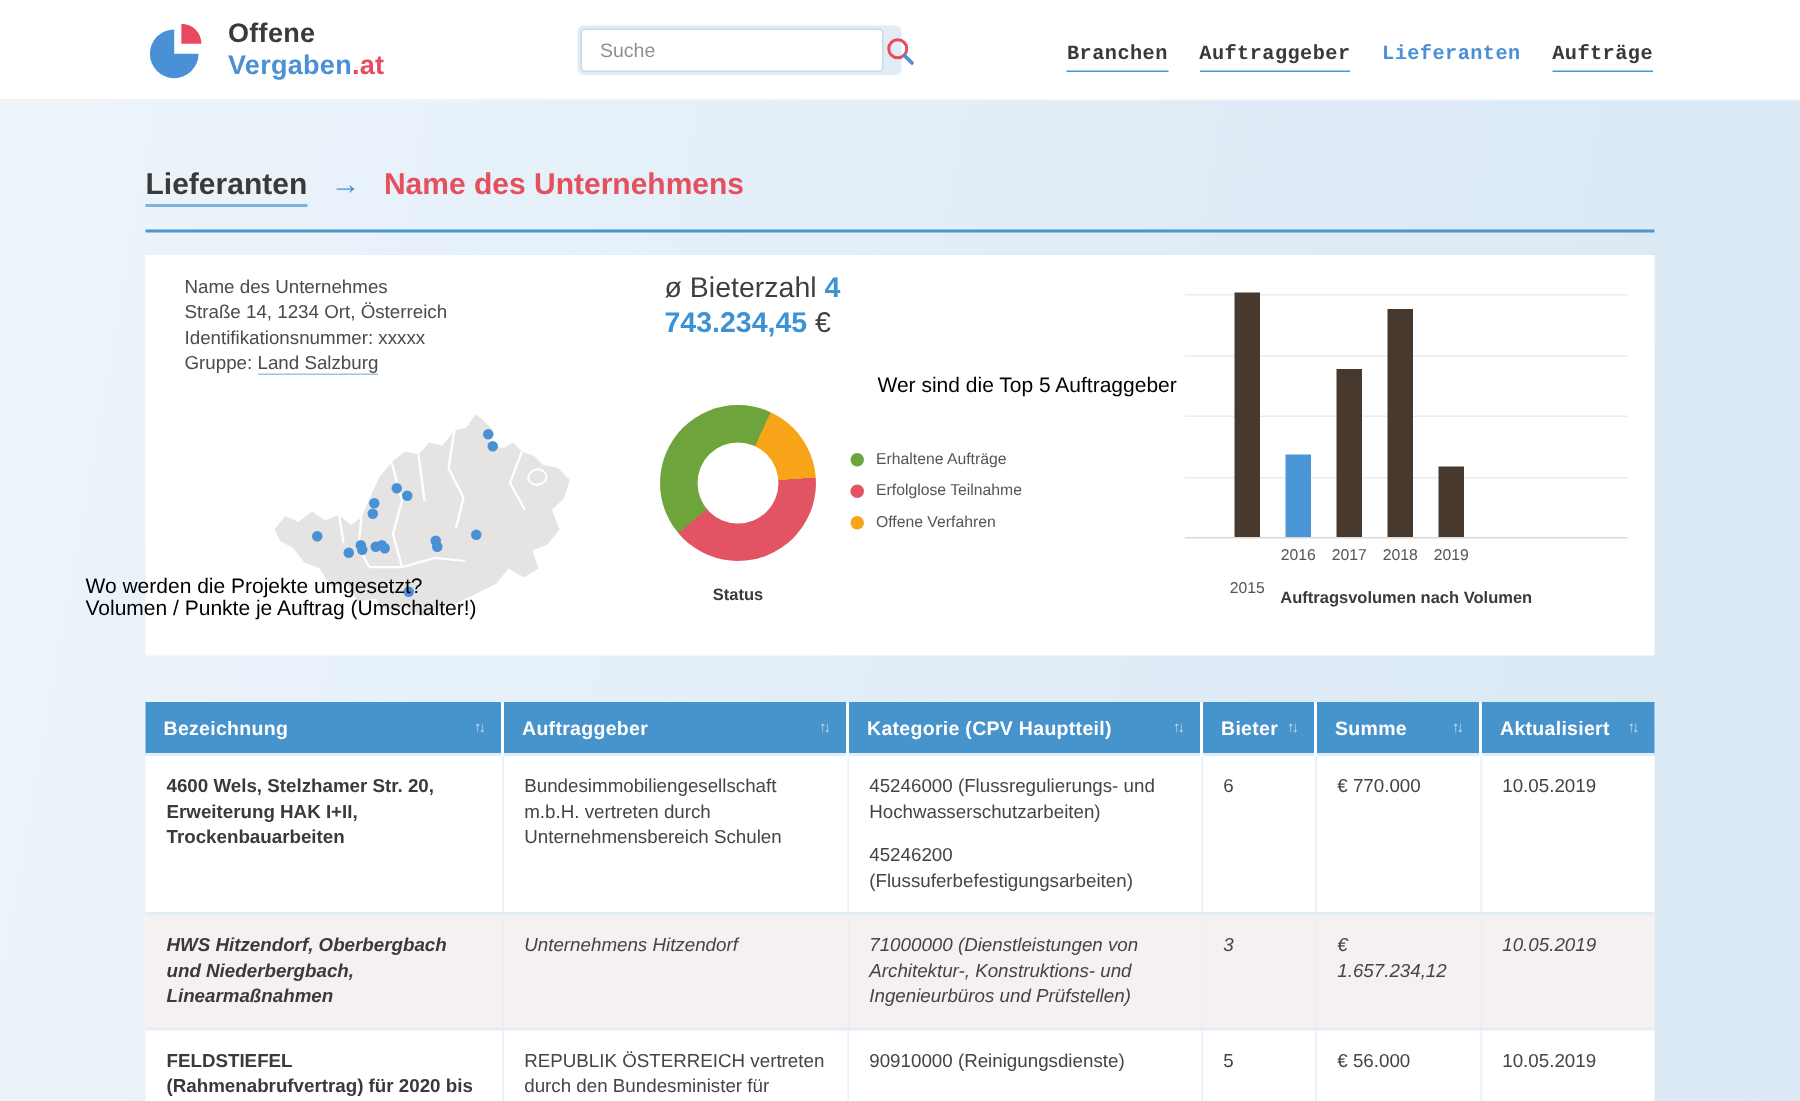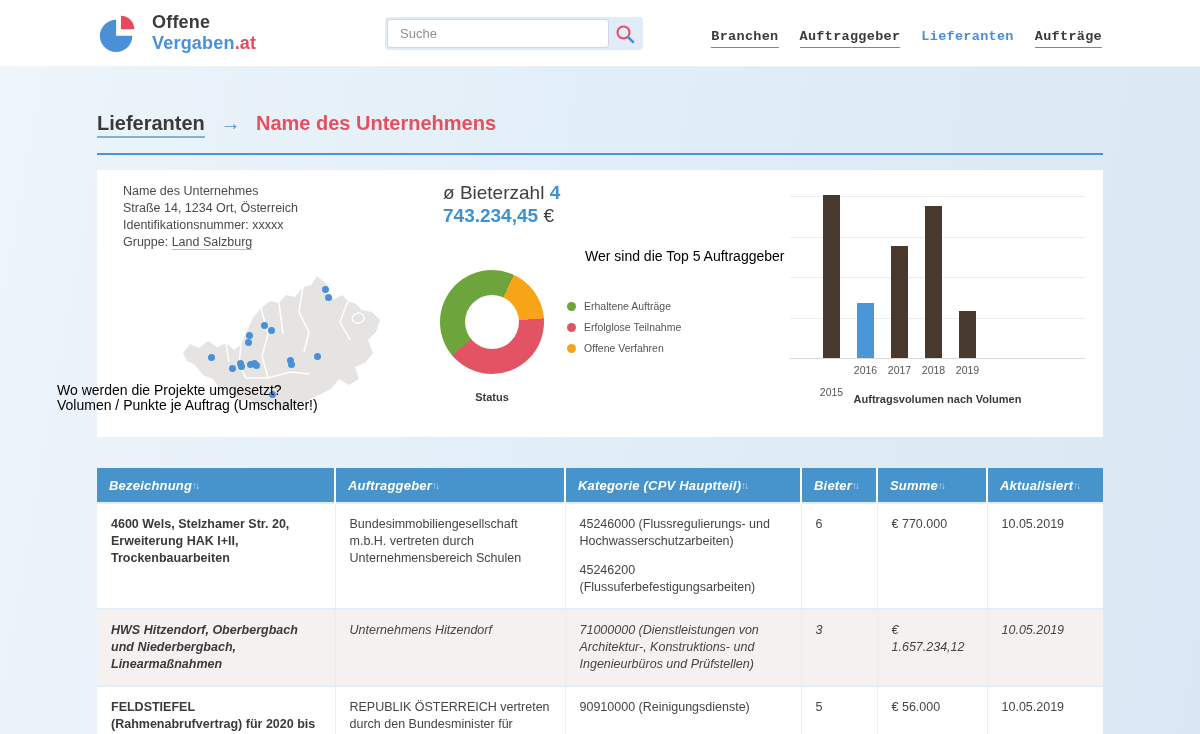--- a/index.html
+++ b/index.html
@@ -11,21 +11,21 @@
     color:#3c3c3c;
   }
   
   .topbar { position:absolute; top:0; left:0; width:1200px; height:67px; background:#ffffff; border-bottom:1px solid #eef2f5; z-index:5; }
   .logo { position:absolute; left:98px; top:10px; display:flex; align-items:center; cursor:pointer; }
   .logo svg { width:42px; height:46px; }
   .logo-text { margin-left:12px; font-size:18px; font-weight:bold; line-height:21px; letter-spacing:.2px; }
   .logo-line1 { color:#3b3a39; }
   .logo-word2 { color:#4a90d6; }
   .logo-word3 { color:#e8495f; }
-  .searchwrap { position:absolute; left:385px; top:17px; width:258px; height:33px; background:#e2ecf6; border-radius:4px; display:flex; align-items:center; padding:2px; }
+  .searchwrap { position:absolute; left:385px; top:17px; width:216px; height:33px; background:#e2ecf6; border-radius:4px; display:flex; align-items:center; padding:2px; }
   .searchwrap input { flex:1; height:29px; border:1px solid #c9d9e8; border-radius:3px; background:#fff; padding:0 12px; font-size:13px; font-family:"Liberation Sans",sans-serif; color:#555; outline:none; }
   .searchwrap input::placeholder { color:#8f8f8f; }
   .search-btn { width:32px; height:29px; border:none; background:transparent; display:flex; align-items:center; justify-content:center; cursor:pointer; }
   .mainnav { position:absolute; top:29px; right:98px; display:flex; gap:21px;font-family:Liberation Mono, monospace; }
   .nav-item { font-size:13.5px; font-weight:bold; color:#3b3a39; letter-spacing:.3px; padding-bottom:3px; border-bottom:1px solid #4a96ce; cursor:pointer; text-decoration:none; }
   .nav-item.active { color:#4a90d6; border-bottom:none; }
   
   .breadcrumb { position:absolute; left:97px; top:112px; font-size:20px; font-weight:bold; }
   .crumb-parent { color:#3b3a39; border-bottom:2px solid #7fb3dc; padding-bottom:2px; cursor:pointer; }
   .crumb-arrow { color:#4a90d6; margin:0 10px; font-weight:normal; }
@@ -57,21 +57,21 @@
   .bar-title { position:absolute; left:693px; top:223px; width:295px; text-align:center; font-size:11px; font-weight:bold; color:#3a3a3a; }
   
   .mapbox { position:absolute; left:85px; top:86px; width:200px; height:166px; }
   .mapbox svg { position:absolute; left:0; top:0; }
   .mapdot { position:absolute; width:7px; height:7px; border-radius:50%; }
   
   .tablewrap { position:absolute; left:97px; top:468px; width:1006px; }
   table { width:1006px; border-collapse:collapse; table-layout:fixed; background:#fff; }
   thead th { background:#4793cb; color:#fff; height:35px; font-size:13px; font-weight:bold; text-align:left; padding:0 12px; border-right:2px solid #ffffff; letter-spacing:.2px; cursor:pointer; }
   thead th:last-child { border-right:none; }
-  .th-flex { display:flex; align-items:center; justify-content:flex-start;font-style:italic; }
+  .th-flex { display:flex; align-items:center; justify-content:space-between; }
   .sort { font-size:10px; color:rgba(255,255,255,.65); letter-spacing:-2px; font-weight:normal; }
   tbody td { vertical-align:top; padding:12px 14px; font-size:12.5px; line-height:17px; color:#454545; border-right:1px solid #e8eef5; }
   tbody td:last-child { border-right:none; }
   tbody tr { border-top:2px solid #e3edf6; cursor:pointer; }
   tbody tr.alt { background:#f4f1f0;font-style:italic; }
   td.cell-bold { font-weight:bold; color:#3a3a3a; }
   td p + p { margin-top:12px; }
 </style>
 </head>
 <body>

